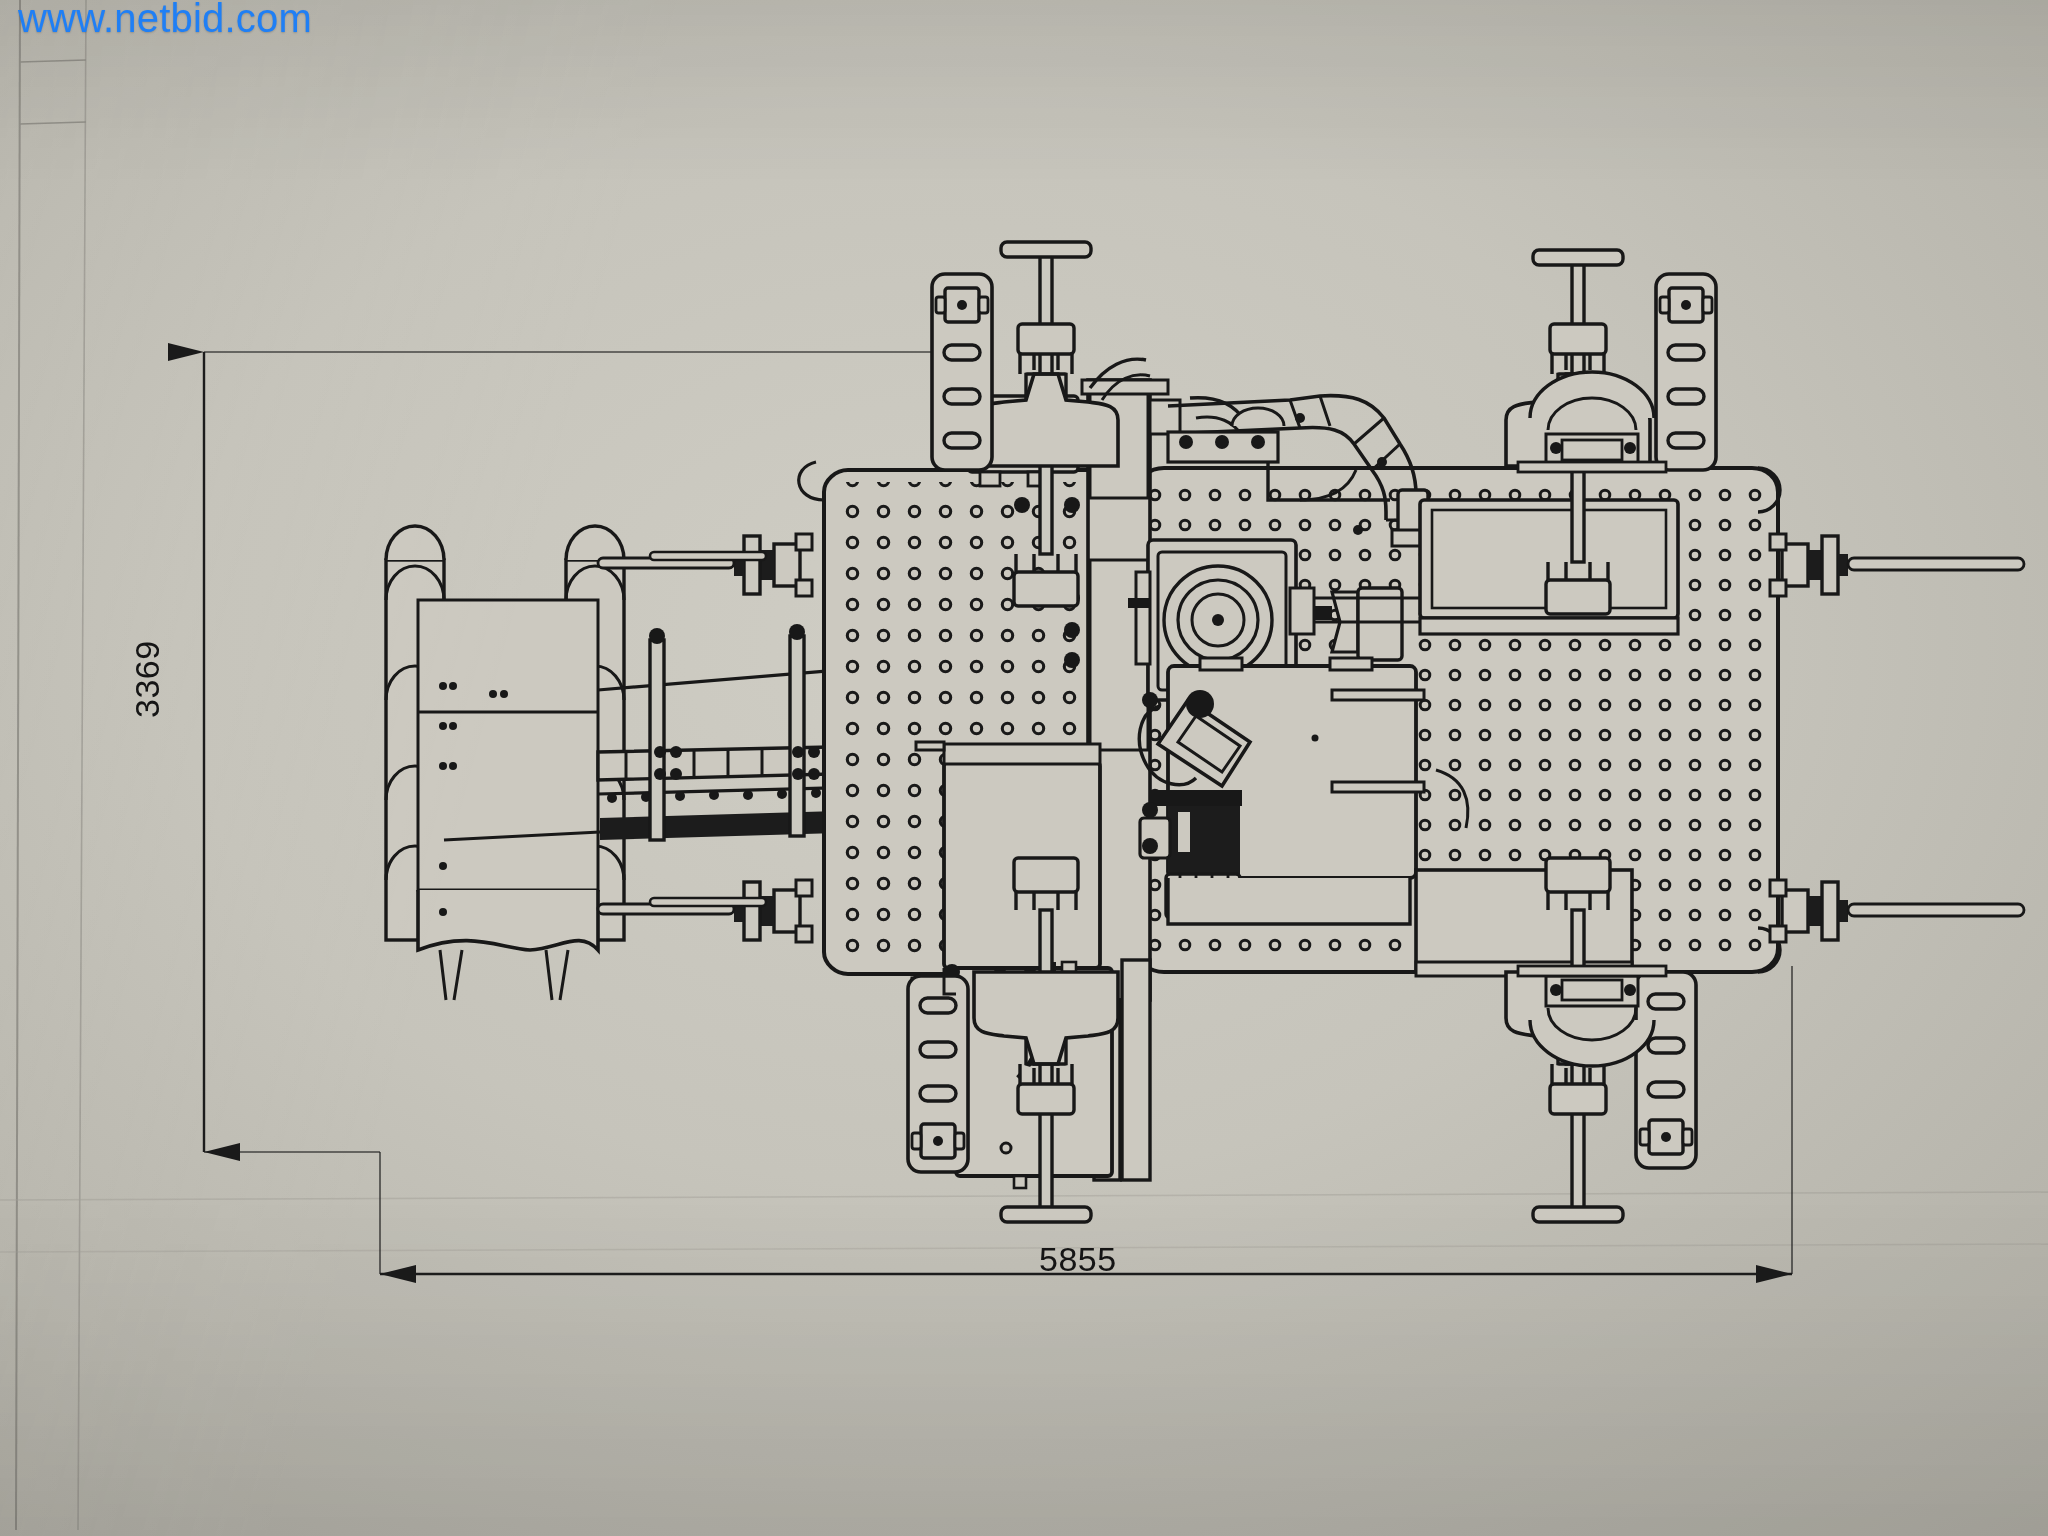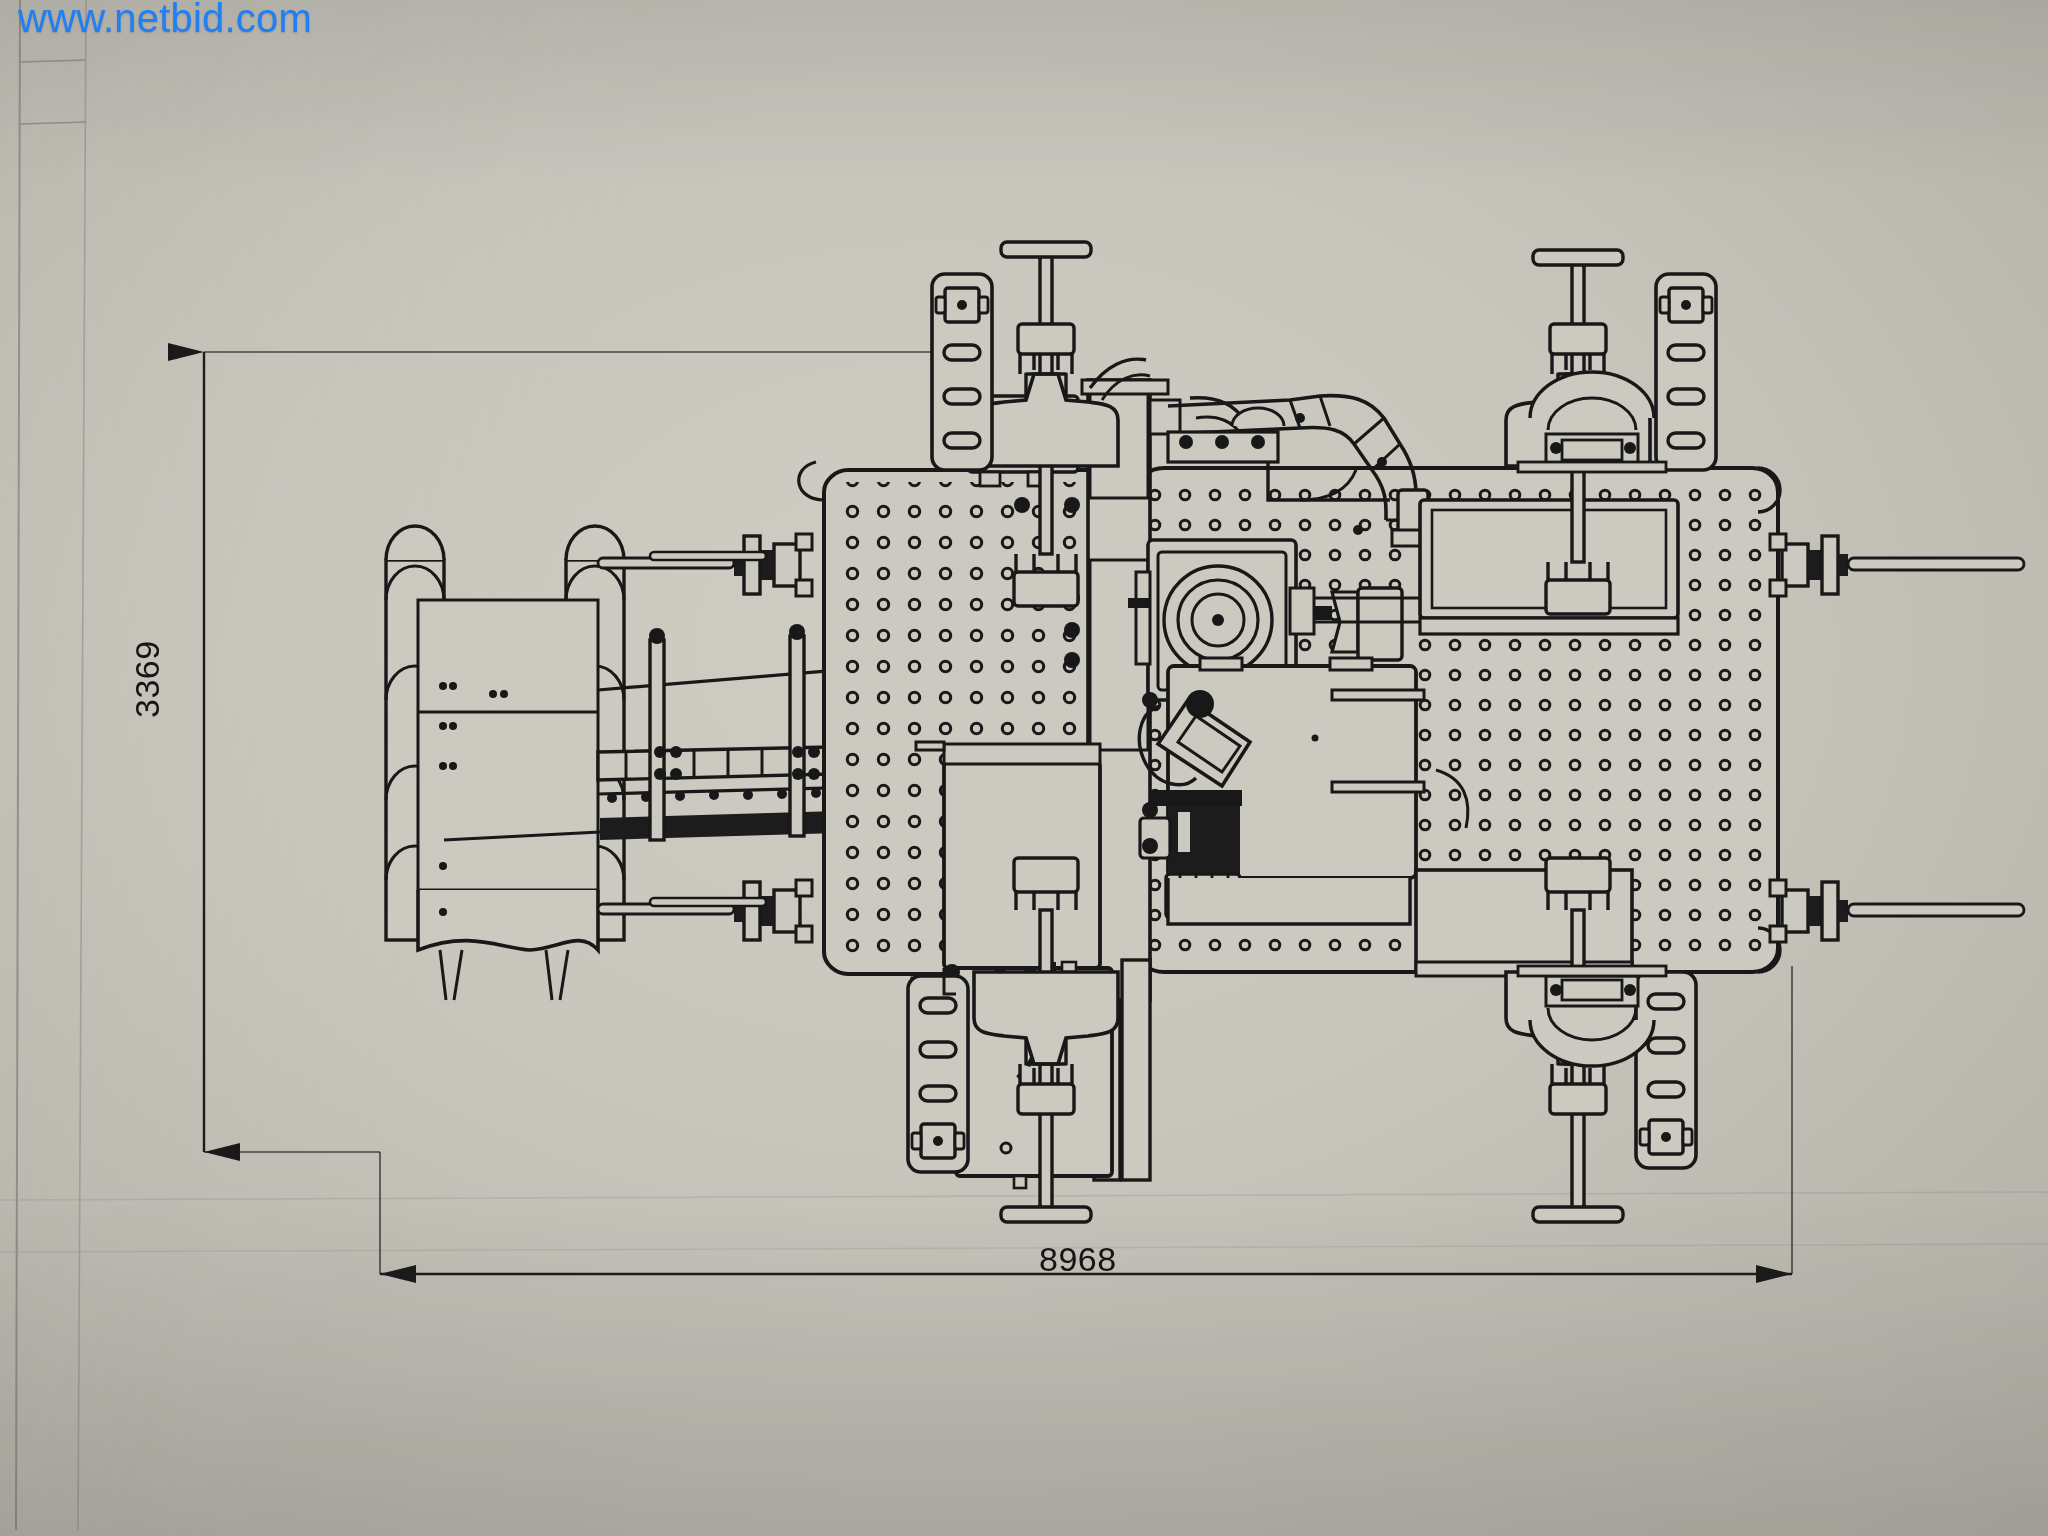--- a/index.html
+++ b/index.html
@@ -498,16 +498,16 @@
       <path d="M944,968 L944,994 L956,994" fill="none" stroke="#181818" stroke-width="3"></path>
 
       <path d="M1436,770 C1464,778 1472,800 1466,828" fill="none" stroke="#181818" stroke-width="3"></path>
     </g>
   </svg>
   </div>
 
   <div id="paper-sheen"></div>
 
   <div class="dimtext" id="dim-v-text">3369</div>
-  <div class="dimtext" id="dim-h-text">8968</div>
+  <div class="dimtext" id="dim-h-text">5855</div>
 
   <div id="watermark">www.netbid.com</div>
 </div>
 
 </body></html>

